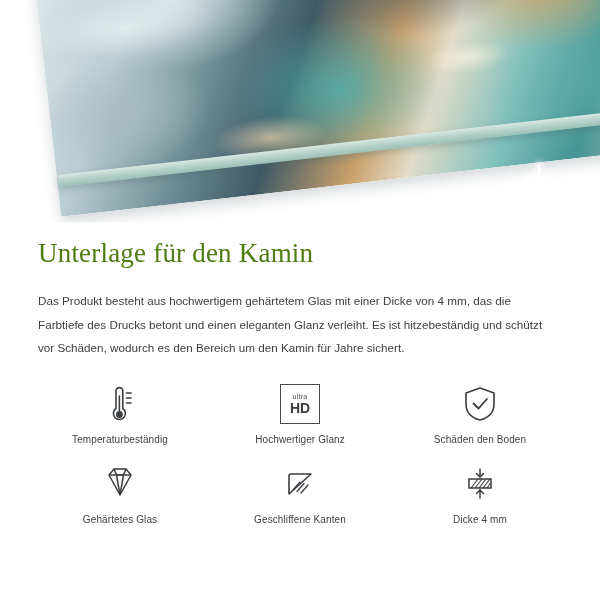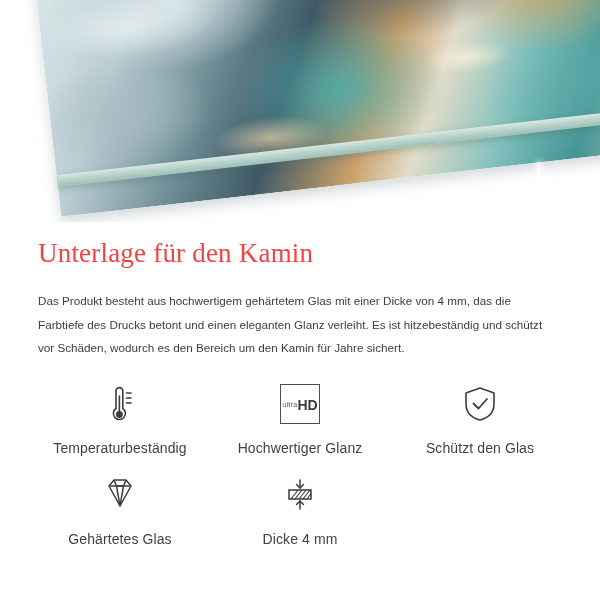--- a/index.html
+++ b/index.html
@@ -99,21 +99,21 @@
   .sparkle.s3 { left: 538px; top: 196px; width: 12px; height: 12px; opacity: 0.7; }
 
   
   .content {
     padding: 14px 38px 0 38px;
   }
   .headline {
     font-family: "Liberation Serif", serif;
     font-size: 27px;
     line-height: 1.30;
-    color: #ef4444;
+    color: #4d7c0f;
     font-weight: 400;
     margin: 0;
     letter-spacing: 0.2px;
   }
   .headline .l2 {
     display: block;
   }
   .body-copy {
     margin: 18px 0 12px 0;
     font-size: 11.7px;
@@ -136,32 +136,32 @@
     align-items: center;
     justify-content: flex-start;
   }
   .feature-icon {
     height: 46px;
     display: flex;
     align-items: center;
     justify-content: center;
   }
   .feature-label {
-    margin-top: 13px;
-    font-size: 14px;
+    margin-top: 7px;
+    font-size: 10px;
     color: #3f4245;
     text-align: right;
     letter-spacing: 0.1px;
   }
   .hd-badge {
     width: 38px;
     height: 38px;
     border: 1.6px solid #4a4d50;
     display: flex;
-    flex-direction: row;
+    flex-direction: column;
     align-items: center;
     justify-content: center;
     line-height: 1;
   }
   .hd-badge .small {
     font-size: 7px;
     color: #4a4d50;
     letter-spacing: 0.3px;
   }
   .hd-badge .big {
@@ -219,38 +219,51 @@
       <div class="feature-label">Hochwertiger Glanz</div>
     </div>
 
     <div class="feature">
       <div class="feature-icon">
         <svg width="44" height="44" viewBox="0 0 44 44">
           <path d="M22 6 L36 11 V22 c0 9 -6.5 14 -14 16 -7.5 -2 -14 -7 -14 -16 V11 Z" fill="none" stroke="#3a3d40" stroke-width="1.6" stroke-linejoin="round"></path>
           <path d="M15.5 21.5 l5 5 L29 17" fill="none" stroke="#3a3d40" stroke-width="1.8" stroke-linecap="round" stroke-linejoin="round"></path>
         </svg>
       </div>
-      <div class="feature-label">Schützt den Glas</div>
+      <div class="feature-label">Schäden den Boden</div>
     </div>
 
     <div class="feature">
       <div class="feature-icon">
         <svg width="44" height="44" viewBox="0 0 44 44">
           <g fill="none" stroke="#3a3d40" stroke-width="1.5" stroke-linejoin="round">
             <path d="M11 13 L16 7 H28 L33 13 L22 33 Z"></path>
             <path d="M11 13 H33"></path>
             <path d="M16 7 L18.5 13 L22 33"></path>
             <path d="M28 7 L25.5 13 L22 33"></path>
             <path d="M18.5 13 H25.5"></path>
           </g>
         </svg>
       </div>
       <div class="feature-label">Gehärtetes Glas</div>
     </div>
 
+    <div class="feature">
+      <div class="feature-icon">
+        <svg width="44" height="44" viewBox="0 0 44 44">
+          <path d="M11 32 V14 a2 2 0 0 1 2 -2 H33 Z" fill="none" stroke="#3a3d40" stroke-width="1.6" stroke-linejoin="round"></path>
+          <g stroke="#3a3d40" stroke-width="1.3" stroke-linecap="round">
+            <line x1="15" y1="28" x2="22" y2="20"></line>
+            <line x1="19" y1="29.5" x2="26" y2="21.5"></line>
+            <line x1="23" y1="31" x2="30" y2="23"></line>
+          </g>
+        </svg>
+      </div>
+      <div class="feature-label">Geschliffene Kanten</div>
+    </div>
 
     <div class="feature">
       <div class="feature-icon">
         <svg width="44" height="44" viewBox="0 0 44 44">
           <g stroke="#3a3d40" stroke-width="1.5" stroke-linecap="round" fill="none">
             <line x1="22" y1="7" x2="22" y2="15"></line>
             <path d="M18.5 11.5 L22 15 L25.5 11.5"></path>
             <line x1="22" y1="36" x2="22" y2="28"></line>
             <path d="M18.5 31.5 L22 28 L25.5 31.5"></path>
           </g>

